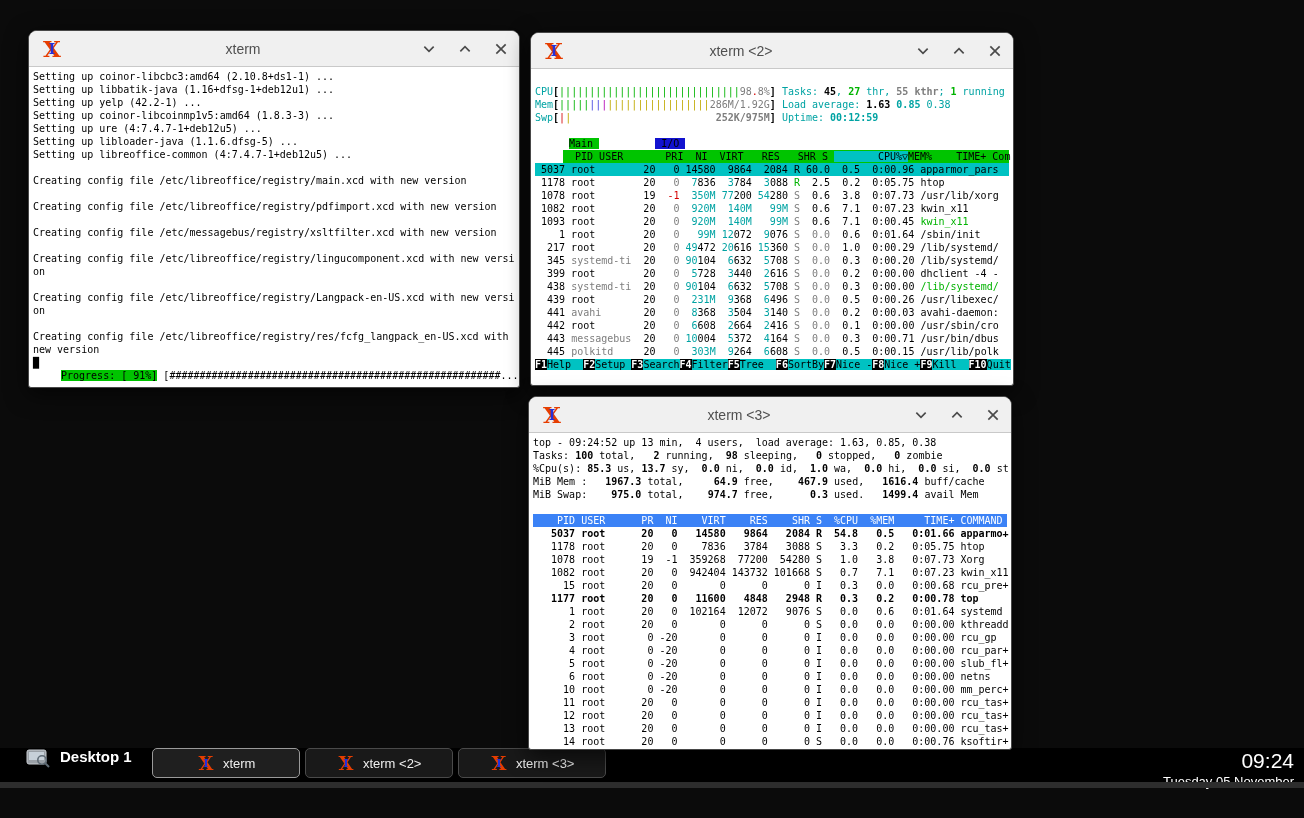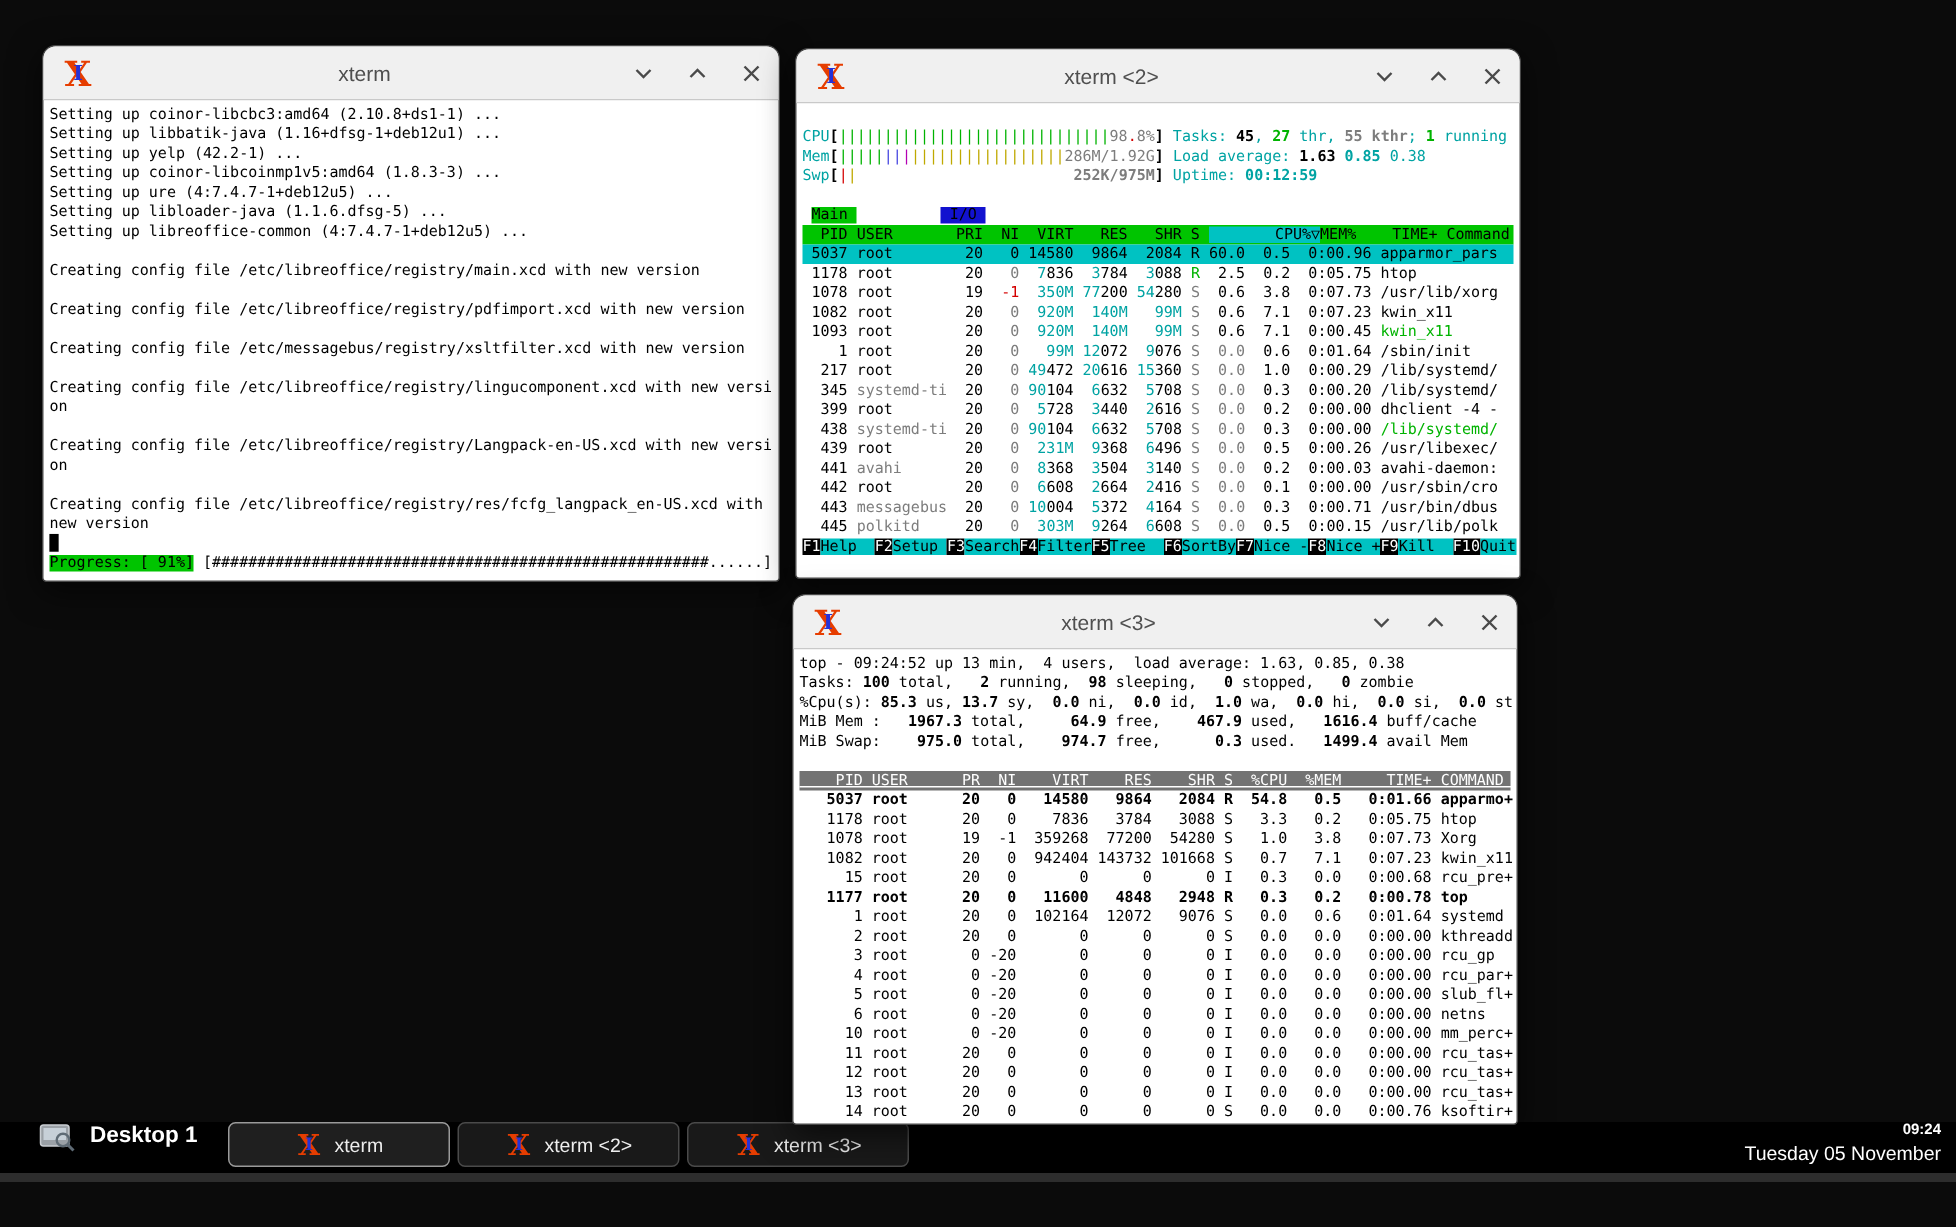--- a/index.html
+++ b/index.html
@@ -19,39 +19,39 @@
   .tline{white-space:pre;height:13px;}
   
   .b{font-weight:bold;}
   .c-cyan{color:#00a3a3;}
   .c-green{color:#00b300;}
   .c-red{color:#d40000;}
   .c-gray{color:#7d7d7d;}
   .c-yellow{color:#bfa900;}
   .c-blue{color:#4545e0;}
   .c-magenta{color:#b300b3;}
-  .bg-green{background:#00c400;color:#000;}
+  .bg-green{background:#00c400;color:#000;margin-left:28px;}
   .bg-blue{background:#1212cf;color:#000;margin-left:44px;}
   .sel{background:#00c2c2;color:#000;}
   .hdr-sel{background:#00c2c2;padding-left:44px;}
-  .inv{background:#737373;color:#fff;text-decoration:underline;}
-  .fk{background:#000;color:#fff;}
+  .inv{background:#3b82f6;color:#fff;}
+  .fk{background:#000;color:#fff;font-weight:bold;}
   .fl{background:#00c2c2;color:#000;}
   
   .taskbar{position:absolute;left:0;right:0;top:748px;height:40px;background:#000;
     display:flex;align-items:flex-start;padding-left:26px;box-sizing:border-box;}
   .edge-strip{position:absolute;left:0;right:0;bottom:0;height:6px;background:#2d2d2d;}
   .pager-icon{margin-right:10px;display:inline-flex;cursor:pointer;}
   .desktop-label{color:#fff;font-weight:bold;font-size:15px;margin-right:20px;}
   #taskbuttons{display:flex;gap:5px;}
   .taskbtn{width:148px;height:30px;background:#191919;border:1px solid #4a4a4a;border-radius:5px;
     display:flex;align-items:center;justify-content:center;gap:7px;color:#eee;font-size:13px;cursor:pointer;box-sizing:border-box;}
   .taskbtn.active{border-color:#9a9a9a;background:#1f1f1f;}
   .clock{margin-left:auto;margin-right:10px;text-align:right;color:#fff;line-height:1.25;}
-  .clock-time{font-weight:bold;font-size:10px;}
+  .clock-time{font-weight:normal;font-size:21px;}
   .clock-date{font-size:13px;}
 </style>
 </head>
 <body>
 
 <div id="screen">
   <div class="taskbar">
     <span class="pager-icon">
         <svg width="24" height="20" viewBox="0 0 24 20">
           <rect x="1" y="2" width="19" height="14" rx="2" fill="#9aa0a6" stroke="#c9cdd2" stroke-width="1"></rect>

